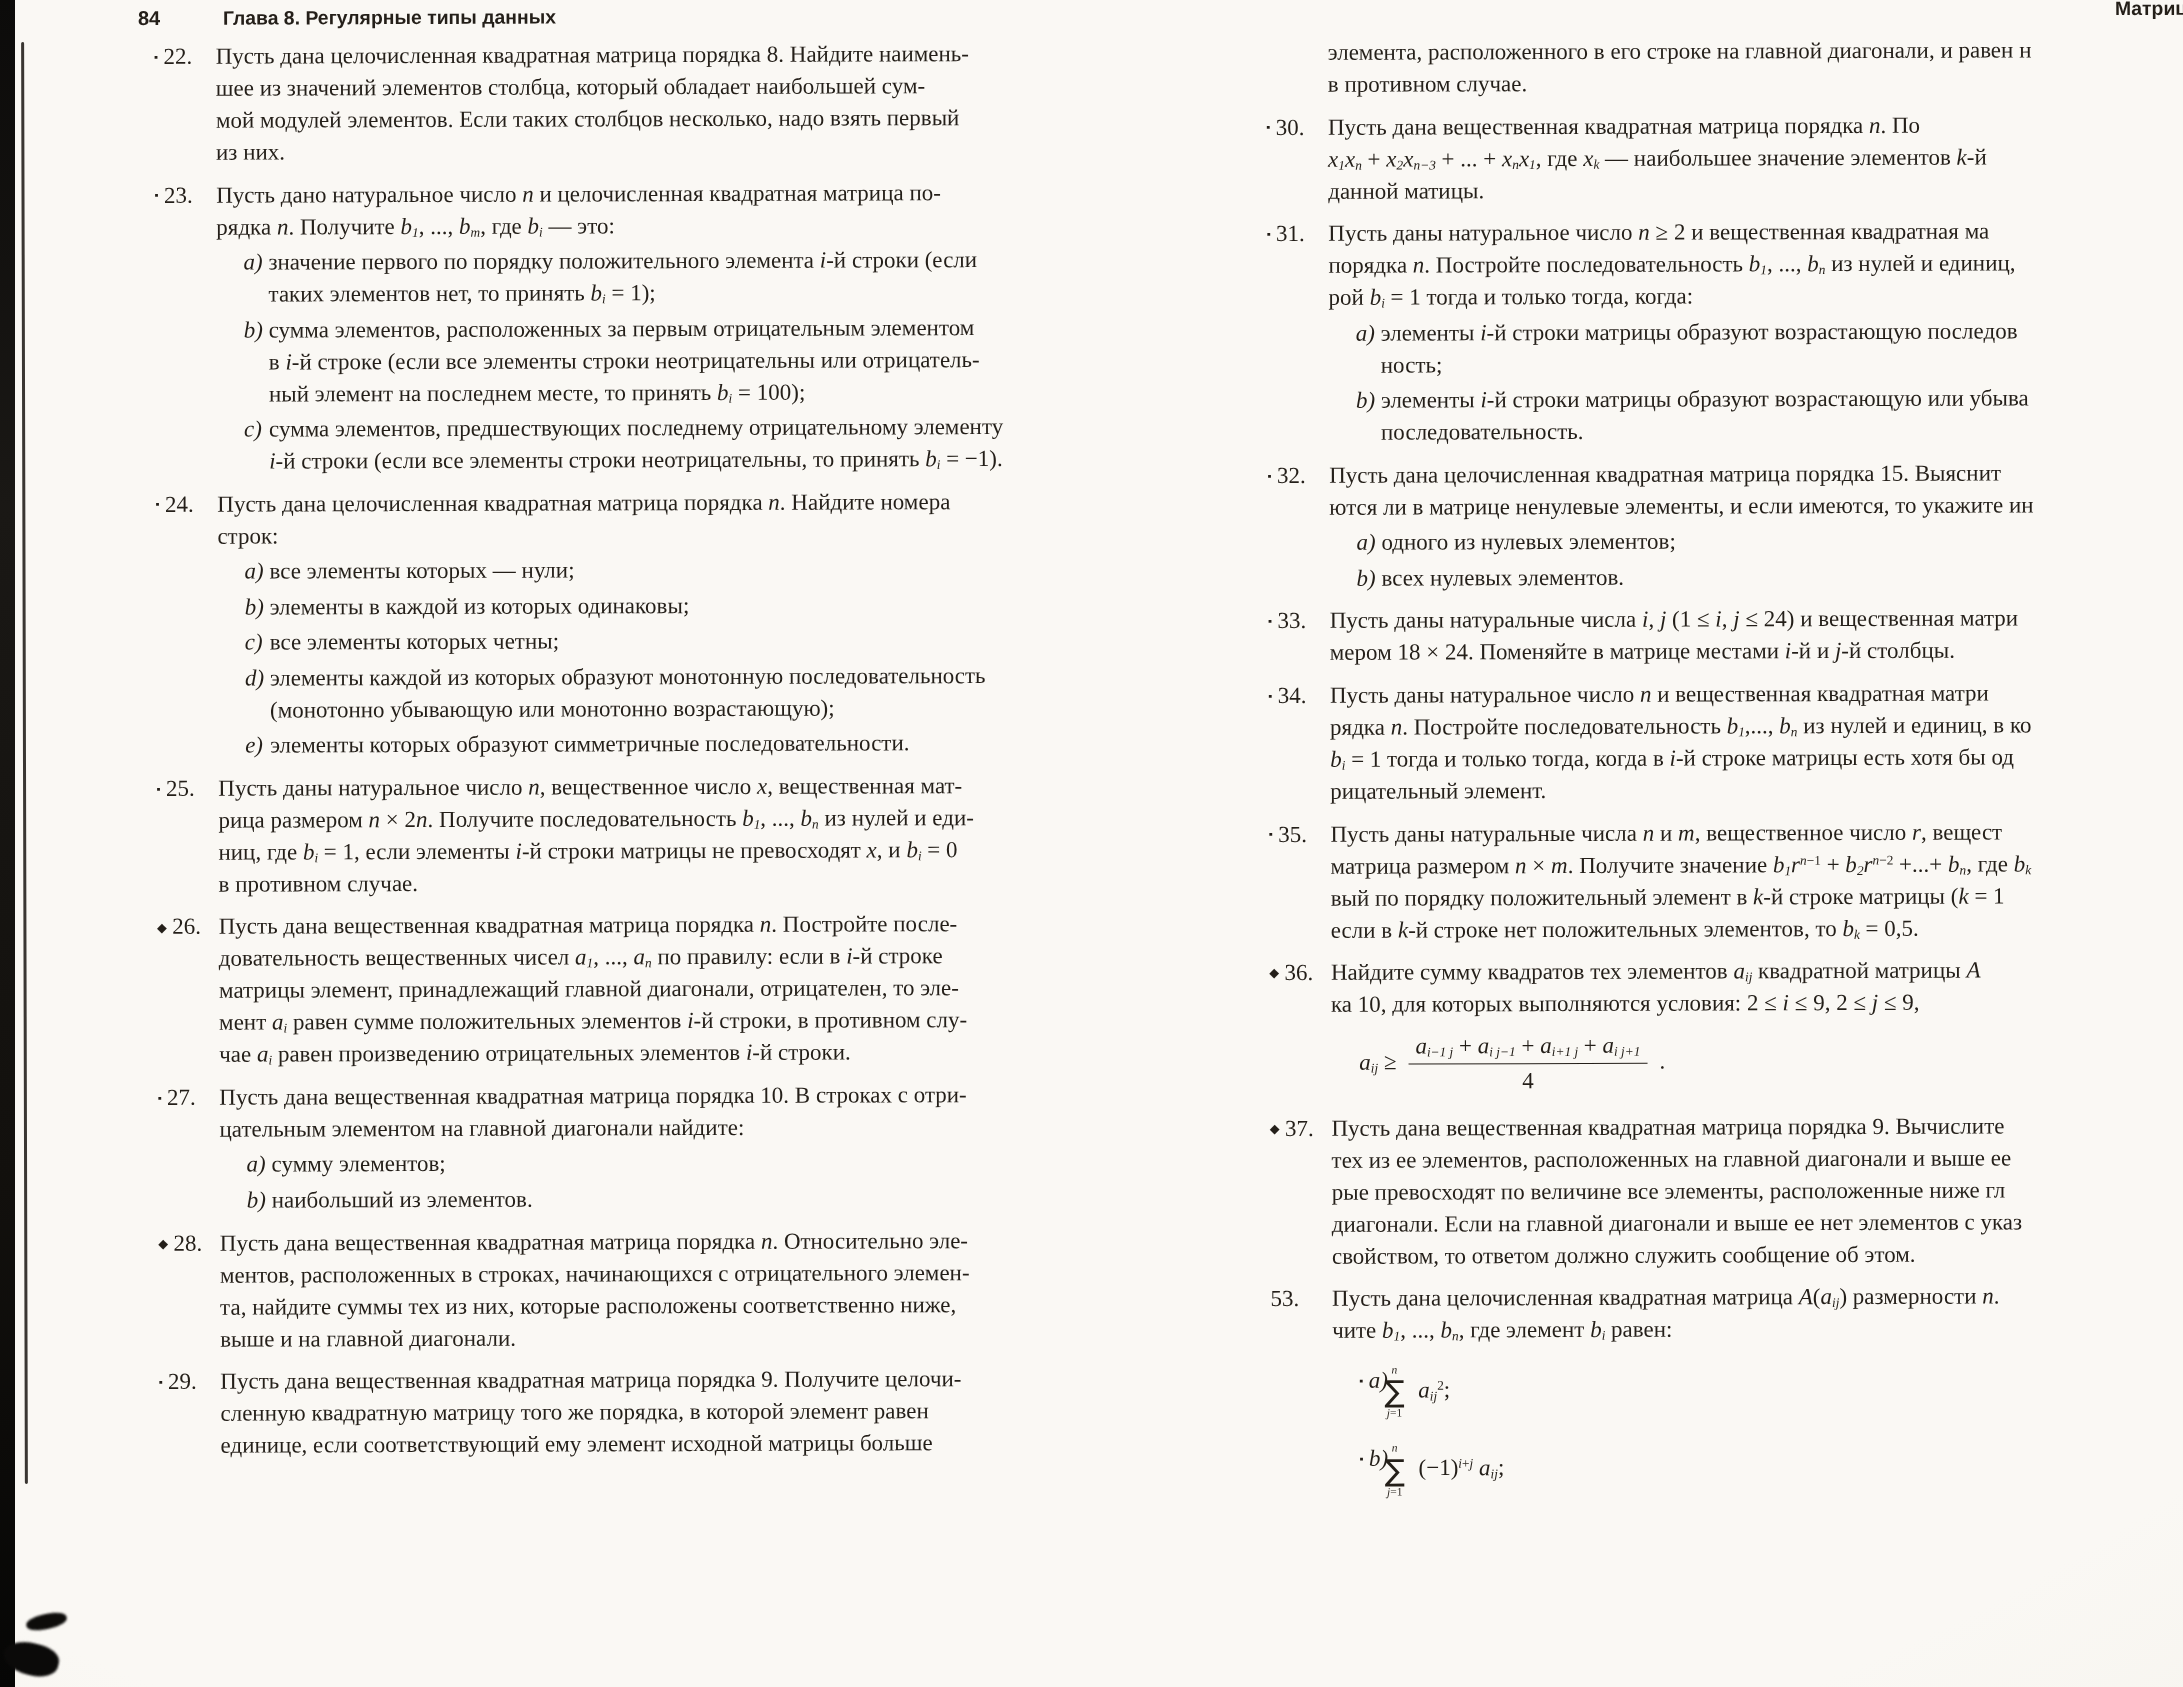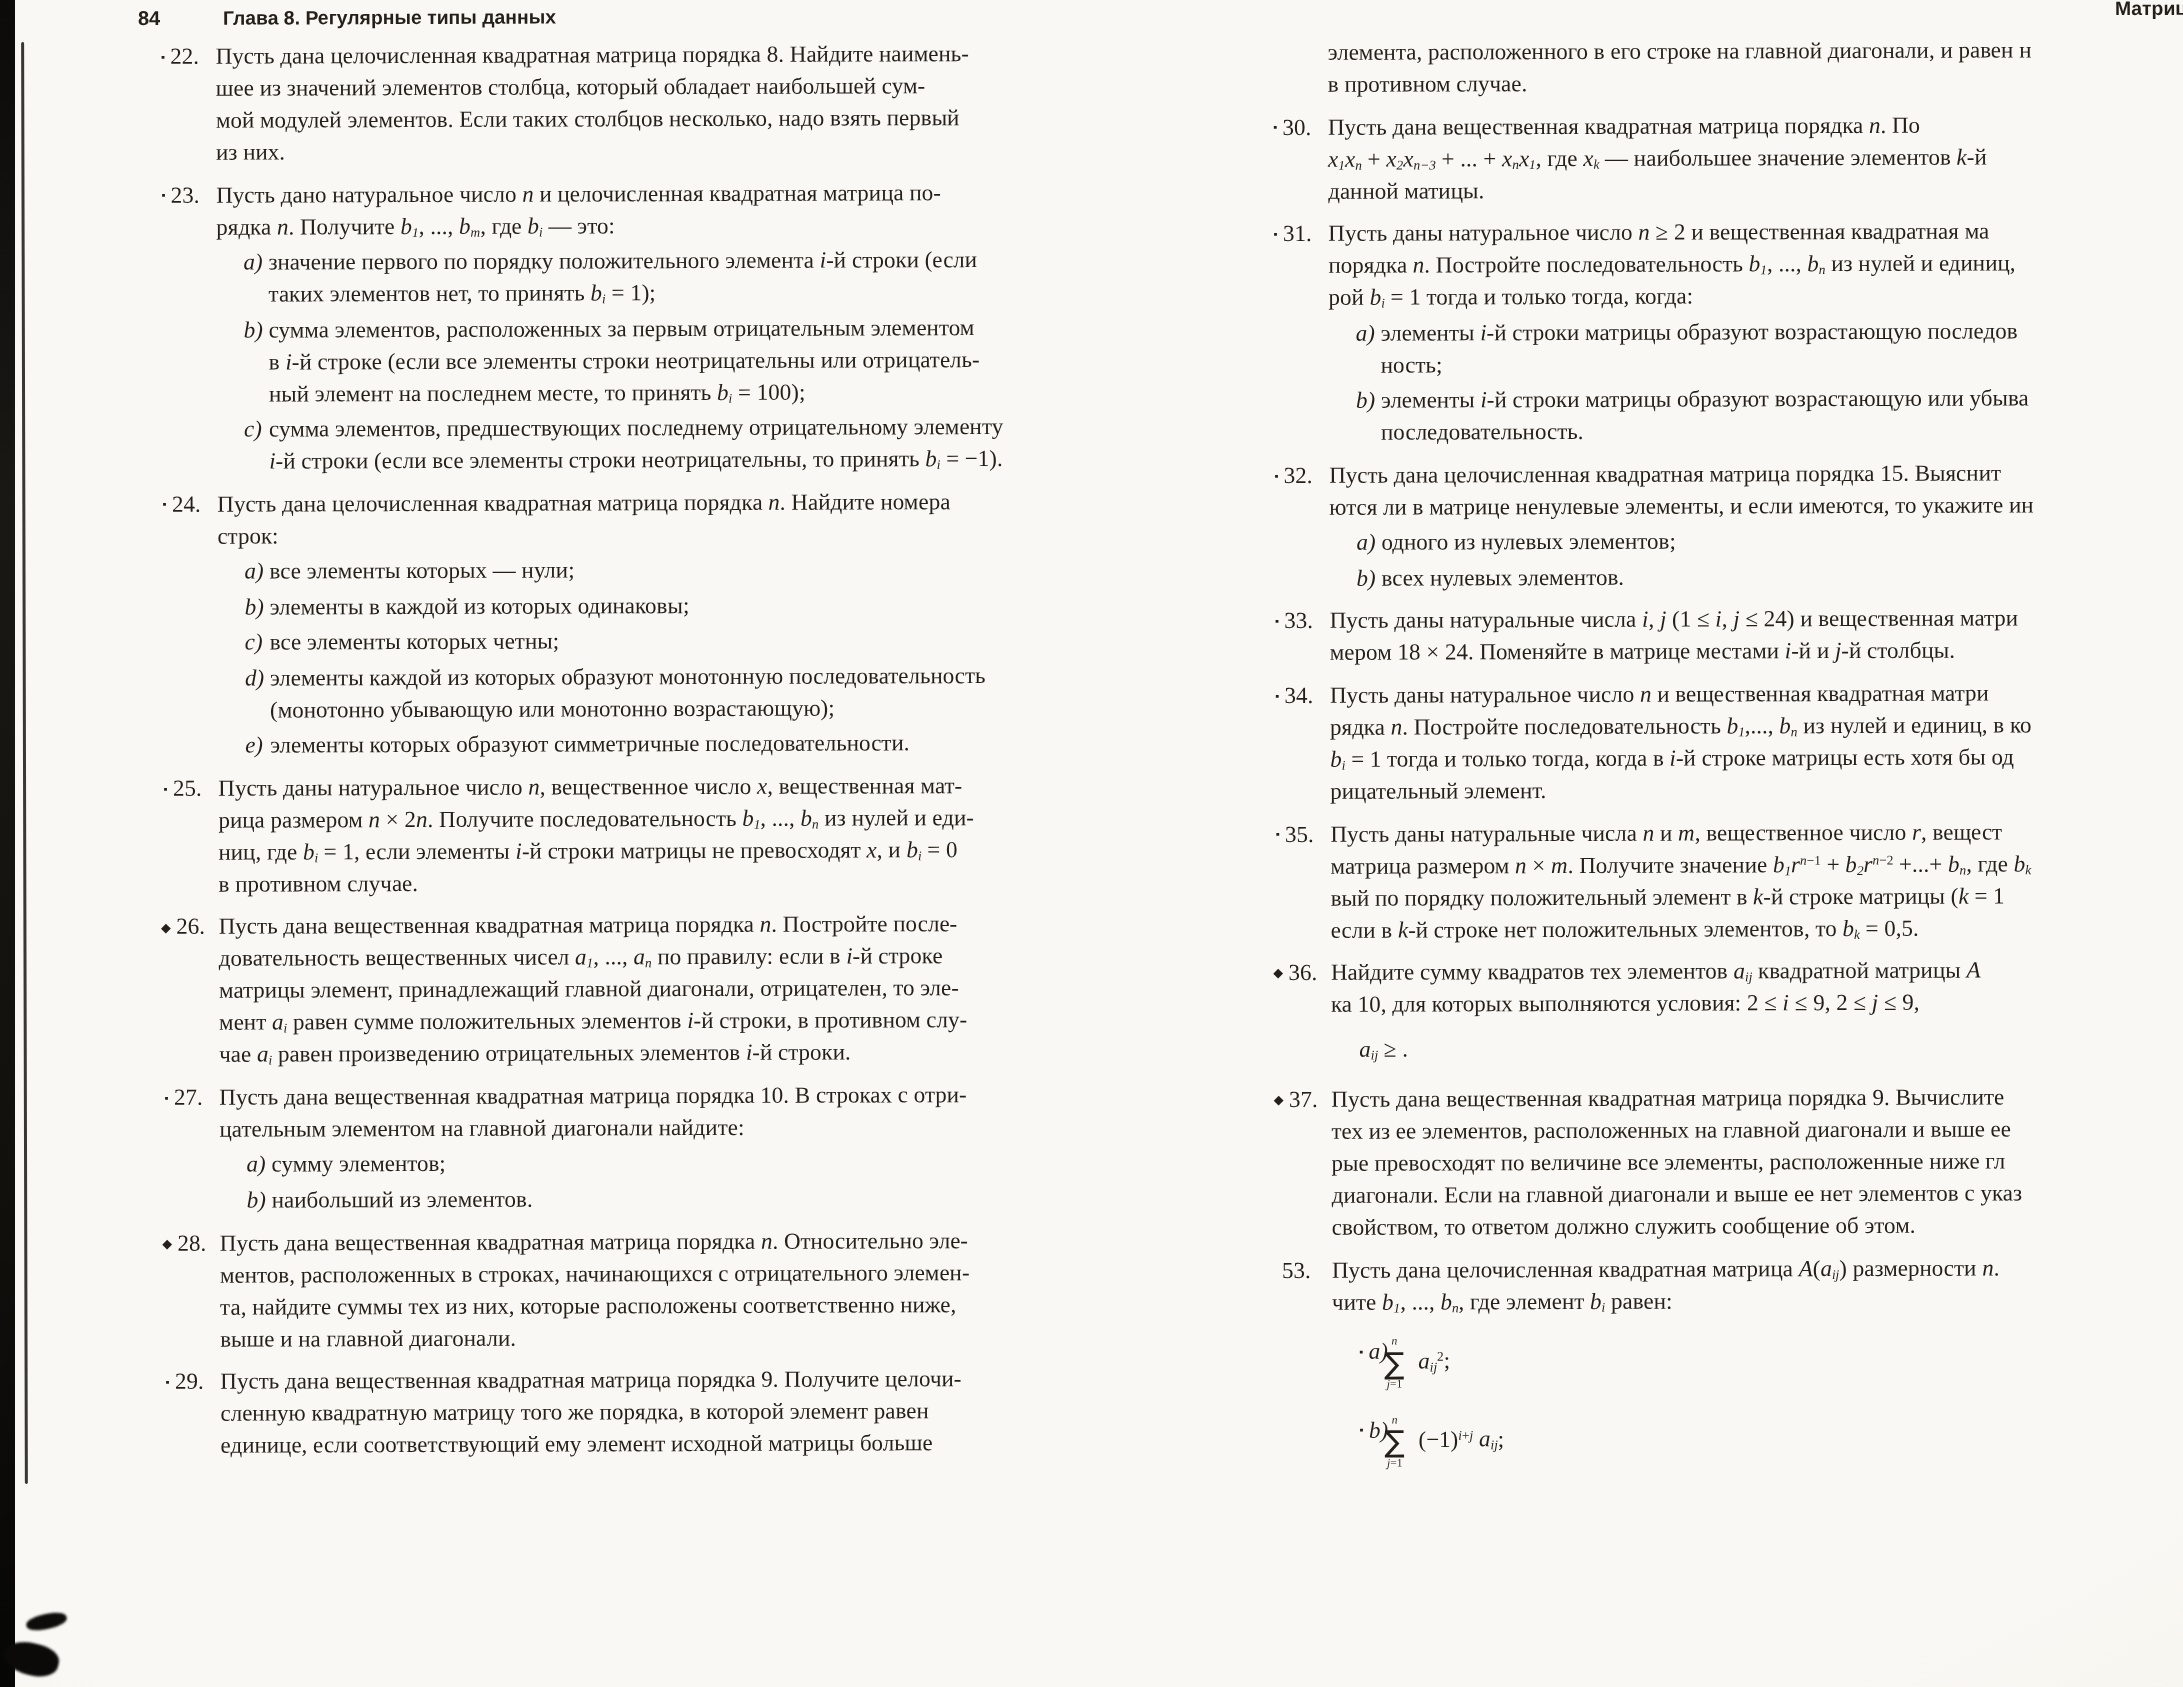--- a/index.html
+++ b/index.html
@@ -52,21 +52,21 @@
   .col-right { width: 1081px; margin-left: 106px; }
 
   .problem {
     display: grid;
     grid-template-columns: 52px 1fr;
     column-gap: 9.7px;
     margin-bottom: 10.6px;
   }
   .pnum {
     grid-column: 1; grid-row: 1;
-    text-align: center;
+    text-align: left;
     white-space: nowrap;
     font-family: Liberation Serif, serif;
   }
   .ptext { grid-column: 2; grid-row: 1; }
   .pitem {
     grid-column: 2;
     display: grid;
     grid-template-columns: 52px 1fr;
     margin-top: 3.5px;
   }
@@ -275,21 +275,24 @@
             <span class="pnum"><span class="mk sq">▪</span>34.</span>
             <div class="ptext">Пусть даны натуральное число <i>n</i> и вещественная квадратная матри<br>рядка <i>n</i>. Постройте последовательность <i>b<sub>1</sub></i>,..., <i>b<sub>n</sub></i> из нулей и единиц, в ко<br><i>b<sub>i</sub></i> = 1 тогда и только тогда, когда в <i>i</i>-й строке матрицы есть хотя бы од<br>рицательный элемент.</div>
           </div>
           <div class="problem">
             <span class="pnum"><span class="mk sq">▪</span>35.</span>
             <div class="ptext">Пусть даны натуральные числа <i>n</i> и <i>m</i>, вещественное число <i>r</i>, вещест<br>матрица размером <i>n</i> × <i>m</i>. Получите значение <i>b<sub>1</sub>r</i><sup><i>n</i>−1</sup> + <i>b<sub>2</sub>r</i><sup><i>n</i>−2</sup> +...+ <i>b<sub>n</sub></i>, где <i>b<sub>k</sub></i><br>вый по порядку положительный элемент в <i>k</i>-й строке матрицы (<i>k</i> = 1<br>если в <i>k</i>-й строке нет положительных элементов, то <i>b<sub>k</sub></i> = 0,5.</div>
           </div>
           <div class="problem">
             <span class="pnum"><span class="mk dm">◆</span>36.</span>
             <div class="ptext">Найдите сумму квадратов тех элементов <i>a<sub>ij</sub></i> квадратной матрицы <i>A</i><br>ка 10, для которых выполняются условия: 2 ≤ <i>i</i> ≤ 9, 2 ≤ <i>j</i> ≤ 9,</div>
-            <div class="pformula"><i>a<sub>ij</sub></i> ≥  .</div>
+            <div class="pformula"><i>a<sub>ij</sub></i> ≥ <span class="frac">
+                <span class="num"><i>a<sub>i−1 j</sub></i> + <i>a<sub>i j−1</sub></i> + <i>a<sub>i+1 j</sub></i> + <i>a<sub>i j+1</sub></i></span>
+                <span class="den">4</span>
+              </span> .</div>
           </div>
           <div class="problem">
             <span class="pnum"><span class="mk dm">◆</span>37.</span>
             <div class="ptext">Пусть дана вещественная квадратная матрица порядка 9. Вычислите<br>тех из ее элементов, расположенных на главной диагонали и выше ее<br>рые превосходят по величине все элементы, расположенные ниже гл<br>диагонали. Если на главной диагонали и выше ее нет элементов с указ<br>свойством, то ответом должно служить сообщение об этом.</div>
           </div>
           <div class="problem">
             <span class="pnum">53.</span>
             <div class="ptext">Пусть дана целочисленная квадратная матрица <i>A</i>(<i>a<sub>ij</sub></i>) размерности <i>n</i>.<br>чите <i>b<sub>1</sub></i>, ..., <i>b<sub>n</sub></i>, где элемент <i>b<sub>i</sub></i> равен:</div>
             <div class="pitem fitem">
               <span class="ilabel"><span class="mk sq">▪</span><i>a)</i></span>

